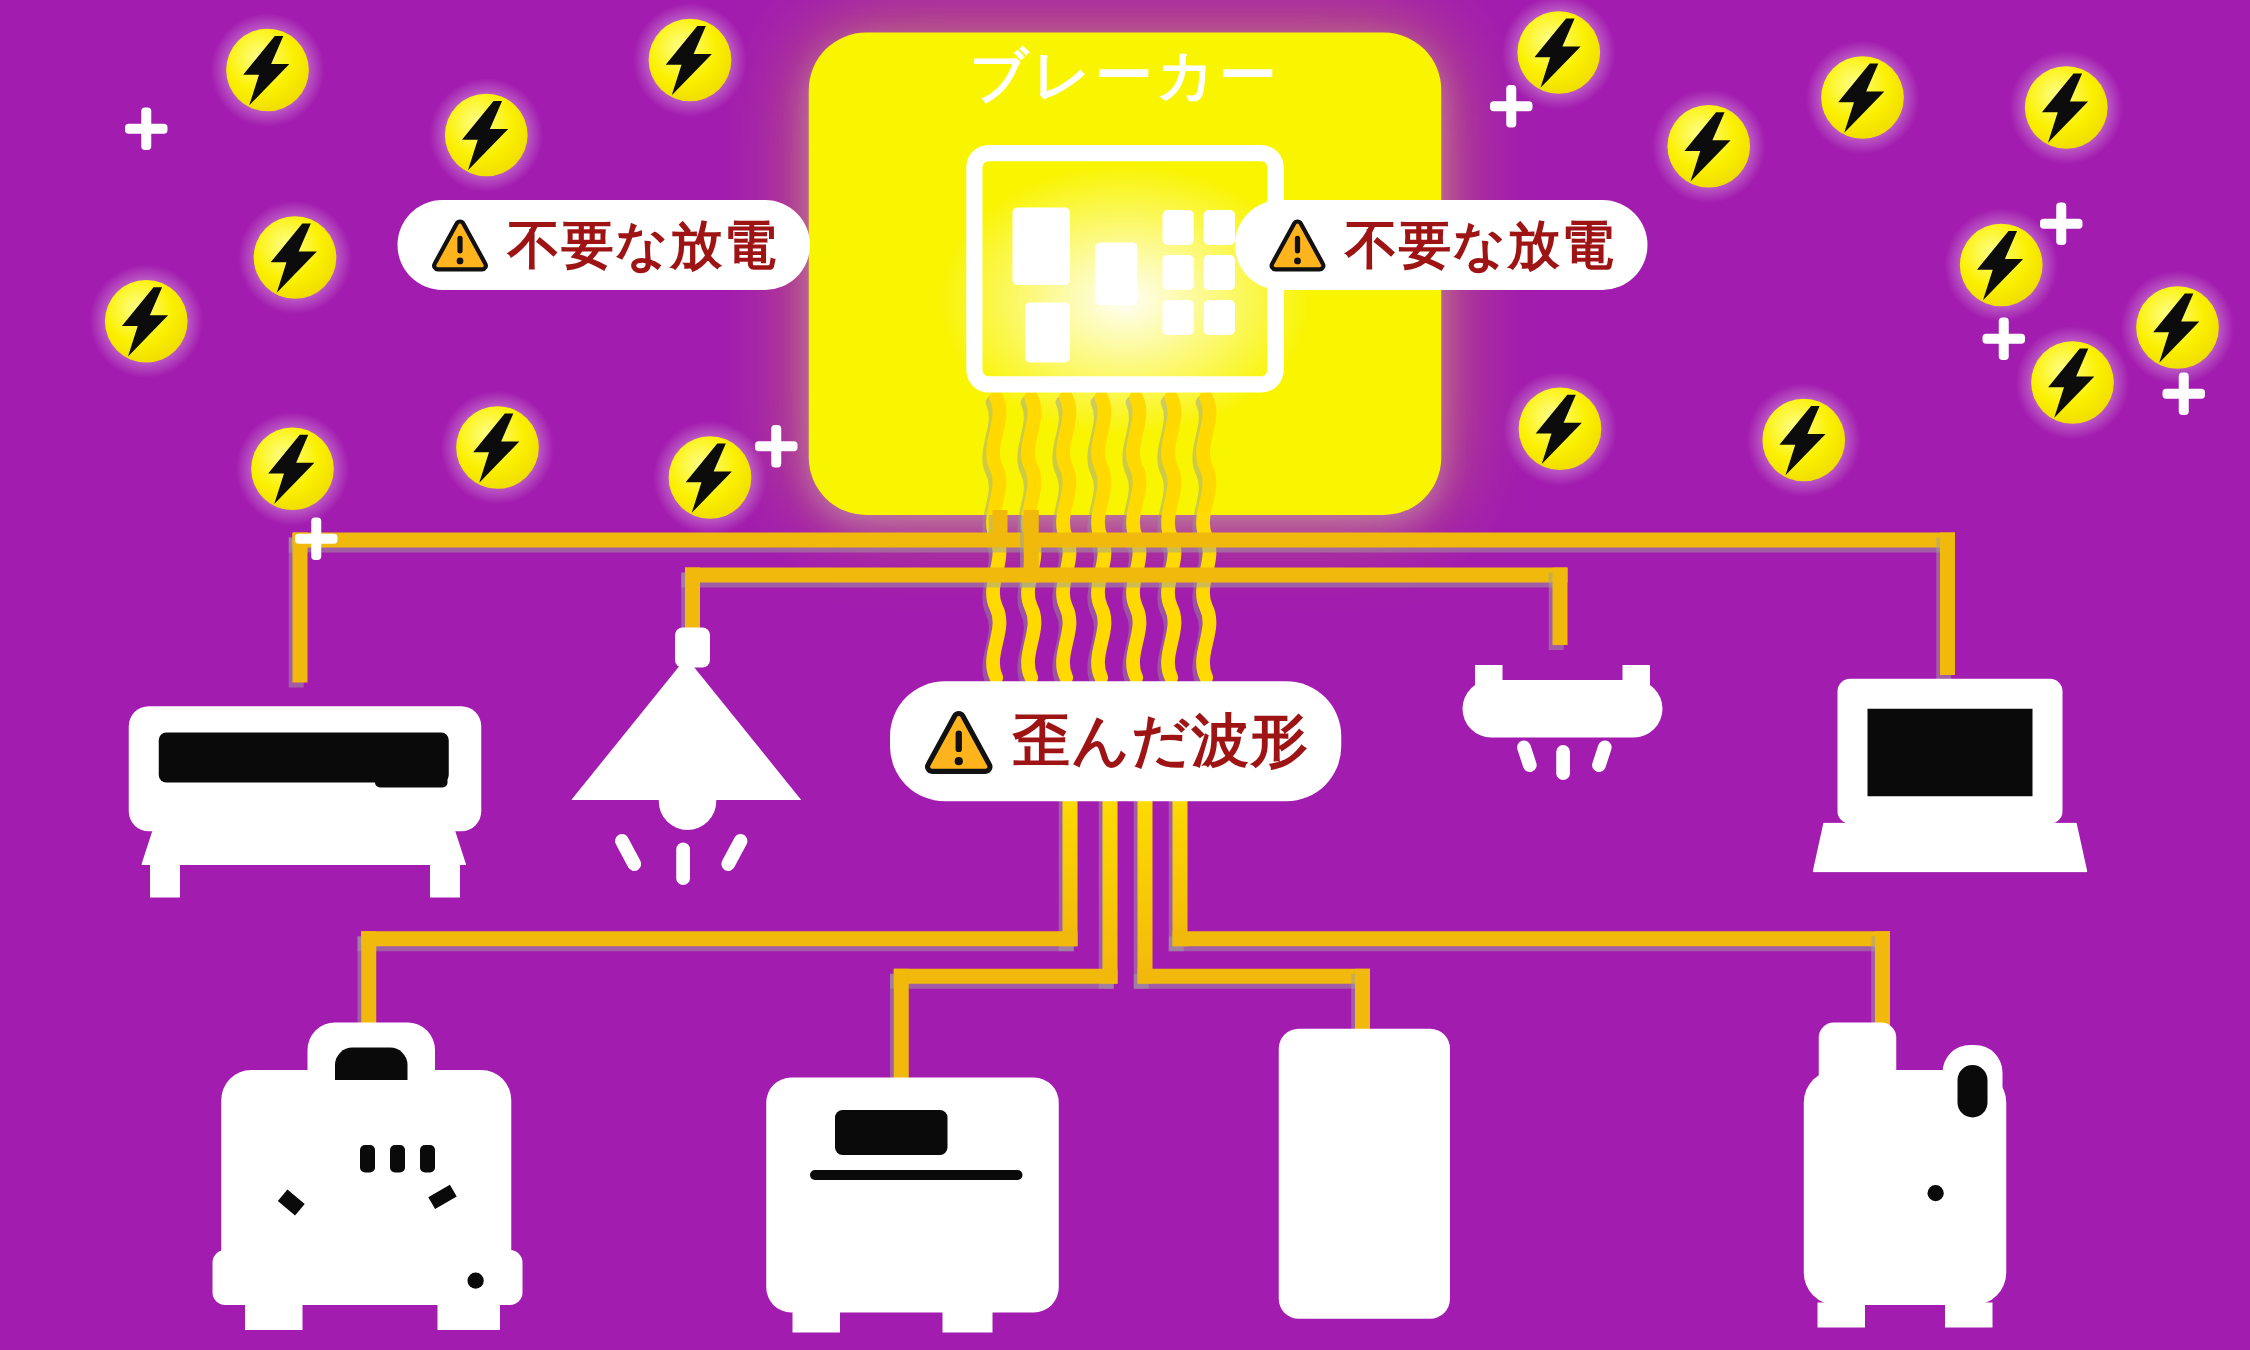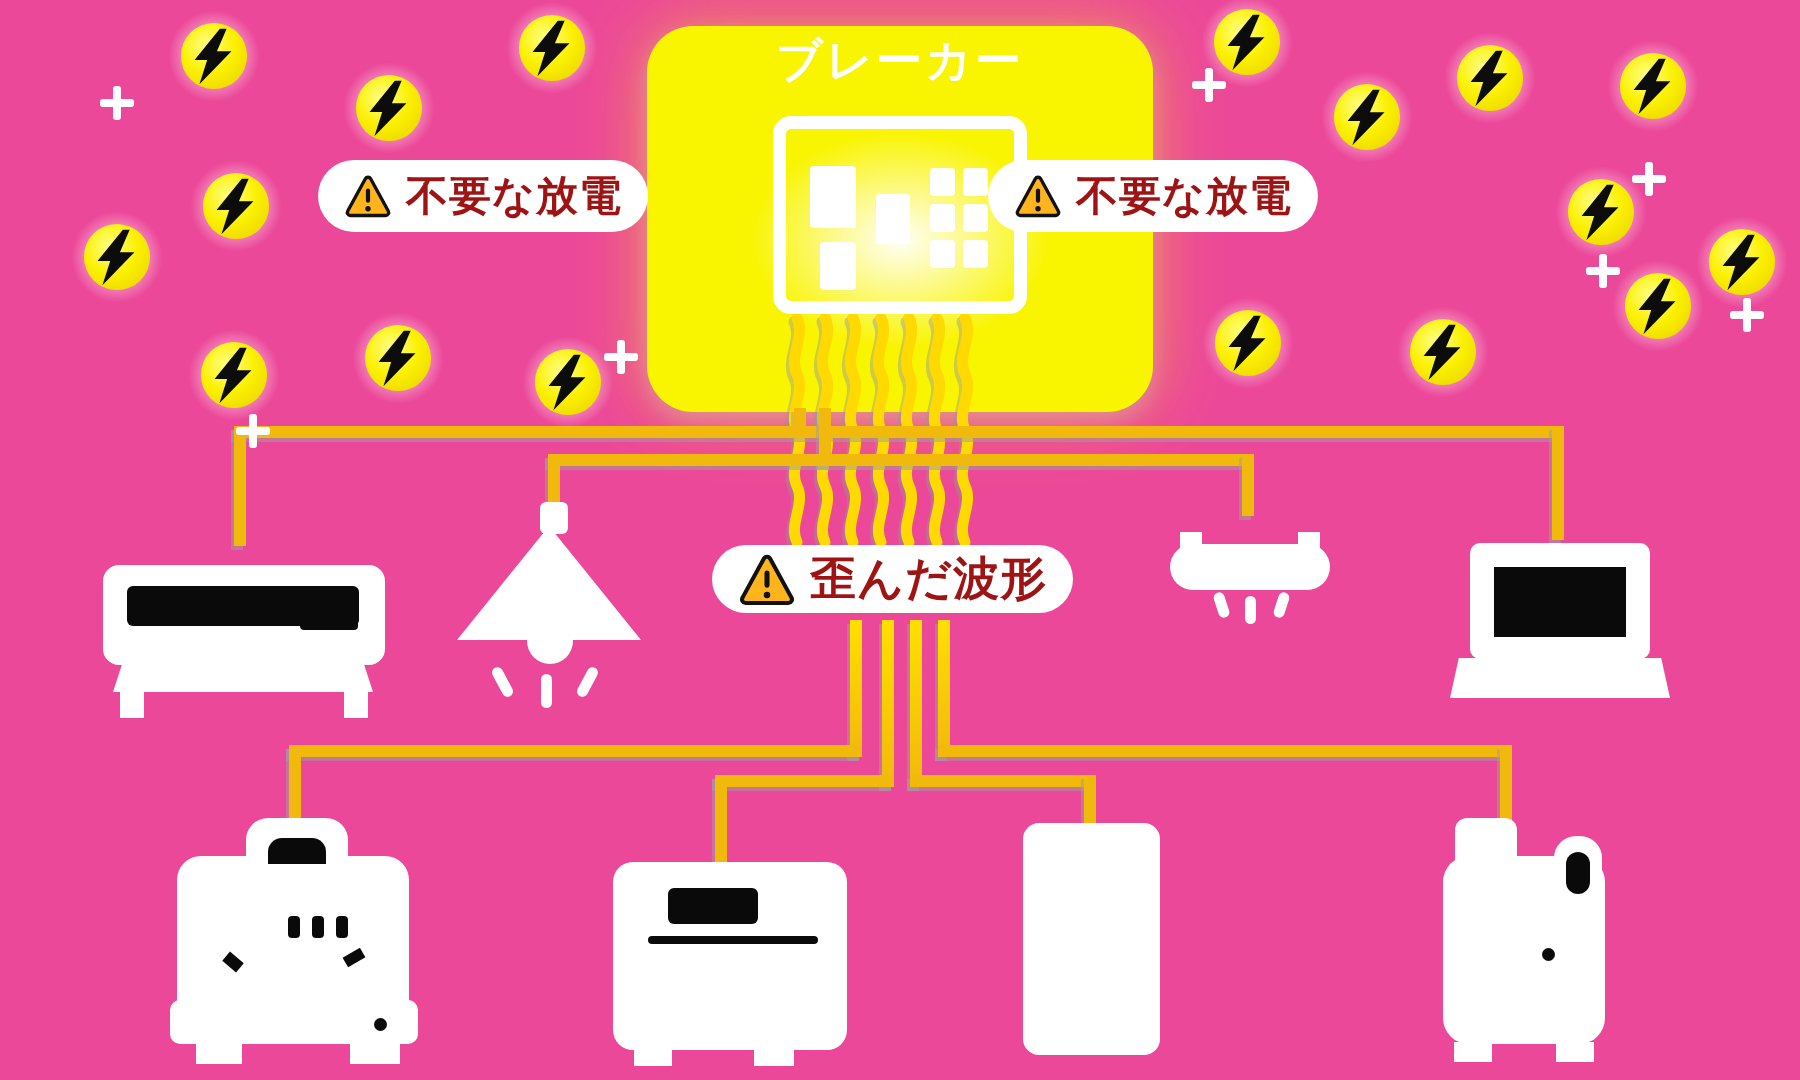--- a/index.html
+++ b/index.html
@@ -1,16 +1,16 @@
 <!DOCTYPE html>
 <html><head>
 <meta charset="utf-8">
 <style>
   html,body{margin:0;padding:0;background:#000;}
-  #stage{position:relative;width:1800px;height:1080px;background:#ec4899;overflow:hidden;
+  #stage{position:relative;width:1800px;height:1080px;background:#a21caf;overflow:hidden;
          font-family:Liberation Mono, monospace;}
   
   .breaker-box{position:absolute;left:647px;top:26px;width:506px;height:386px;
     background:#F9F400;border-radius:46px;z-index:2;
     box-shadow:0 8px 22px rgba(205,205,205,.35),0 0 70px rgba(250,240,0,.45);}
   .breaker-glow{position:absolute;left:700px;top:95px;width:400px;height:290px;z-index:3;
     background:radial-gradient(closest-side,rgba(255,255,255,.97),rgba(255,255,255,0) 75%);}
   .breaker-title{position:absolute;left:647px;top:30px;width:506px;text-align:center;z-index:5;
     color:#fff;font-size:46px;font-weight:bold;letter-spacing:3px;}
   .panel-frame{position:absolute;left:773px;top:116px;width:254px;height:198px;z-index:4;
@@ -19,21 +19,21 @@
   
   .wire{position:absolute;background:#F0B90B;z-index:3;
     box-shadow:-3px 4px 0 rgba(160,160,160,.5);}
   .wire.bright{background:linear-gradient(180deg,#FFE000,#F2B80B);}
   .waves{position:absolute;left:780px;top:314px;z-index:3;}
   
   .pill{position:absolute;display:inline-flex;align-items:center;gap:14px;z-index:8;
     background:#fff;border-radius:44px;height:72px;padding:0 26px;}
   .pill span{color:#9E1414;font-weight:bold;font-size:42px;letter-spacing:1px;white-space:nowrap;}
   .pill .tri{width:48px;height:44px;flex:none;}
-  .pill.big{height:68px;}
+  .pill.big{height:96px;}
   .pill.big span{font-size:46px;}
   .pill.big .tri{width:58px;height:53px;}
   
   .bolt{position:absolute;width:72px;height:72px;z-index:6;}
   .bolt::before{content:"";position:absolute;inset:-16px;
     background:radial-gradient(circle,rgba(255,255,255,.95),rgba(255,255,255,0) 62%);}
   .bolt svg{position:relative;width:72px;height:72px;}
   .spark{position:absolute;width:34px;height:34px;z-index:6;}
   .spark::before,.spark::after{content:"";position:absolute;background:#fff;border-radius:3px;}
   .spark::before{left:13px;top:0;width:8px;height:34px;}

